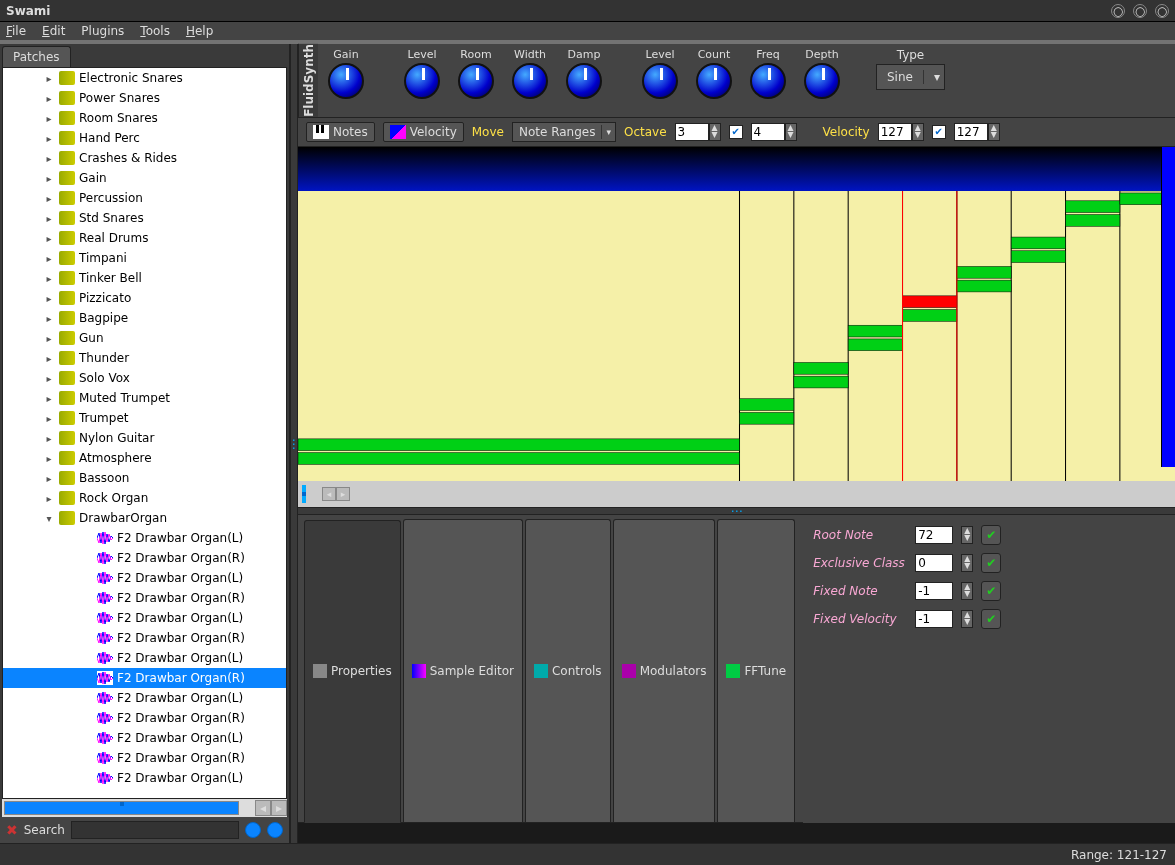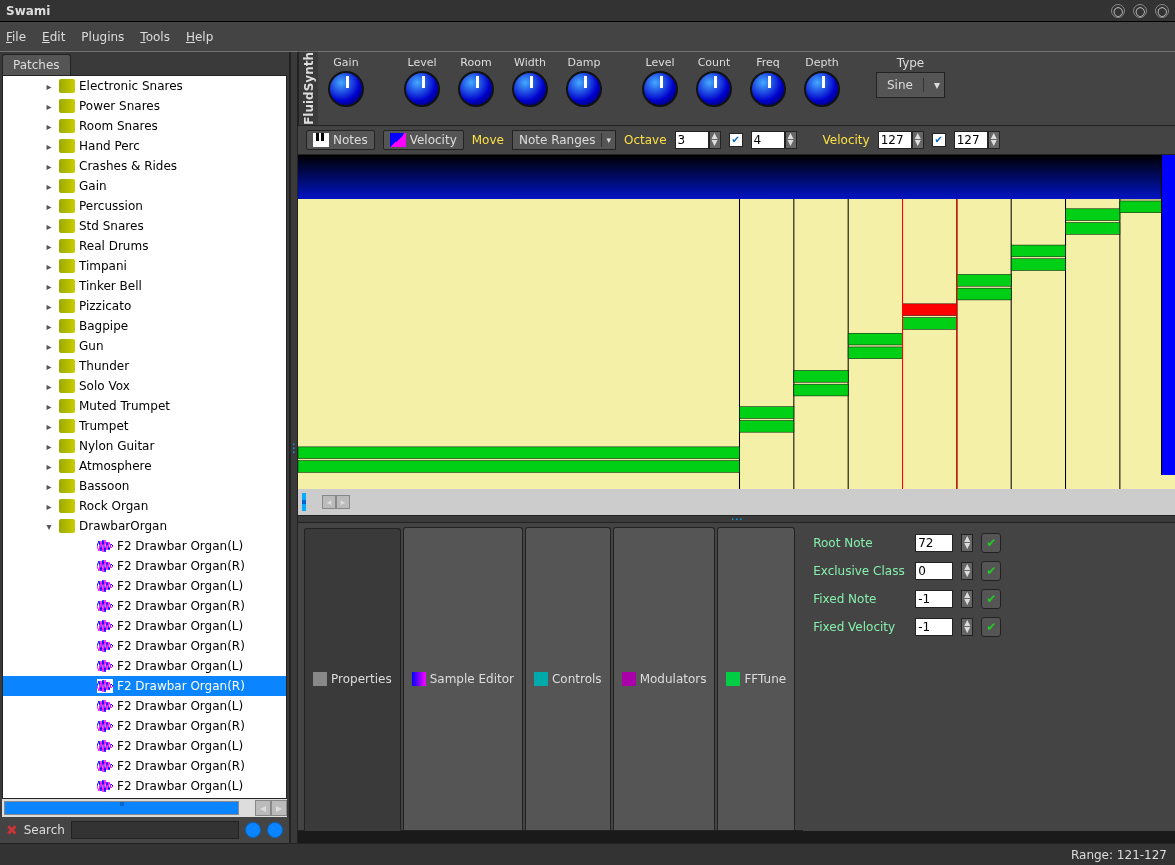--- a/index.html
+++ b/index.html
@@ -5,21 +5,21 @@
 * { margin: 0; padding: 0; box-sizing: border-box; font-family: "DejaVu Sans", Arial, sans-serif; font-size: 12px; }
 body { background: #1a1a1a; color: #ddd; width: 1175px; height: 865px; overflow: hidden; display: flex; flex-direction: column; }
 
 
 .title-bar { background: #333; height: 22px; display: flex; align-items: center; justify-content: space-between; padding: 0 6px; border-bottom: 1px solid #000; }
 .title-bar .title { font-weight: bold; }
 .win-btns { display: flex; gap: 8px; }
 .win-btn { width: 14px; height: 14px; border-radius: 50%; border: 1px solid #888; display: flex; align-items: center; justify-content: center; }
 
 
-.menu-bar { background: #444; height: 30px; display: flex; align-items: center; padding: 0 6px; gap: 16px; border-bottom: 1px solid #737373; }
+.menu-bar { background: #444; height: 22px; display: flex; align-items: center; padding: 0 6px; gap: 16px; border-bottom: 4px solid #737373; }
 .menu-bar span { cursor: default; }
 .menu-bar span u { text-decoration: underline; }
 
 
 .main { flex: 1; display: flex; min-height: 0; }
 .left-panel { width: 290px; display: flex; flex-direction: column; background: #3a3a3a; border-right: 1px solid #222; }
 .patches-tab { background: #3a3a3a; padding: 2px 0 0 2px; }
 .patches-tab .tab { display: inline-block; background: #555; padding: 3px 10px; border: 1px solid #222; border-bottom: none; border-radius: 3px 3px 0 0; }
 
 
@@ -96,21 +96,21 @@
 .hsplit::before { content: "⋯"; color: #0af; }
 
 
 .bottom-pane { height: 308px; background: #444; display: flex; flex-direction: row; }
 .btabs { display: flex; gap: 0; background: #444; padding: 4px 6px 0 6px; border-bottom: 1px solid #222; }
 .btab { display: flex; align-items: center; gap: 4px; padding: 4px 8px; background: #555; border: 1px solid #222; border-bottom: none; border-radius: 3px 3px 0 0; margin-right: 2px; }
 .btab.active { background: #3a3a3a; border-bottom: 1px solid #3a3a3a; position: relative; top: 1px; }
 .btab-ico { width: 14px; height: 14px; display: inline-block; }
 .props-form { flex: 1; padding: 10px; background: #444; }
 .prop-row { display: flex; align-items: center; gap: 8px; margin-bottom: 8px; }
-.prop-row label { width: 94px; color: #86efac; }
+.prop-row label { width: 94px; color: #f9a8d4; font-style: italic; }
 .prop-row input { width: 38px; height: 18px; background: #fff; color: #000; border: 1px solid #222; padding: 0 2px; }
 .prop-row .spin { width: 12px; height: 18px; background: #666; border: 1px solid #222; display: flex; flex-direction: column; font-size: 6px; line-height: 7px; text-align: center; }
 .ok-btn { width: 20px; height: 20px; background: #555; border: 1px solid #222; border-radius: 3px; display: flex; align-items: center; justify-content: center; color: #2c2; font-weight: bold; }
 
 
 .status-bar { height: 22px; background: #333; display: flex; align-items: center; justify-content: flex-end; padding: 0 8px; border-top: 1px solid #222; }
 </style>
 </head>
 <body>
 

